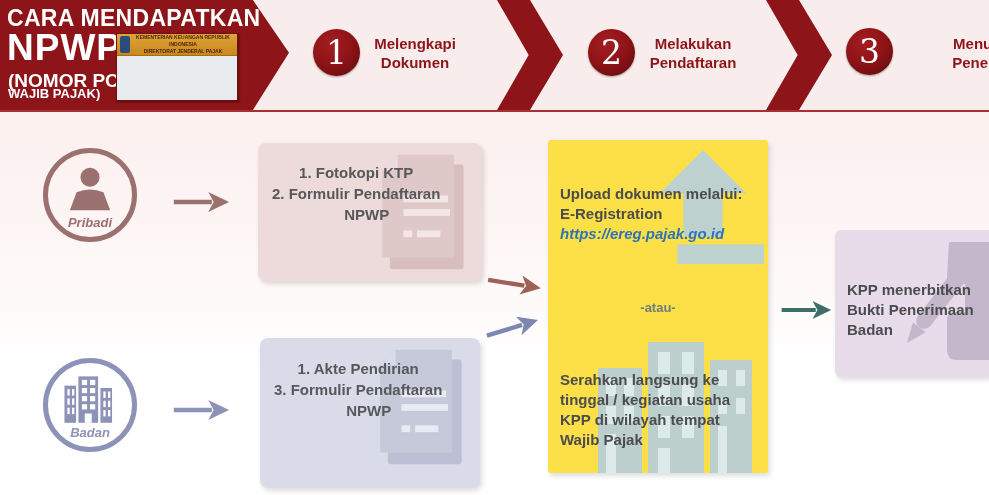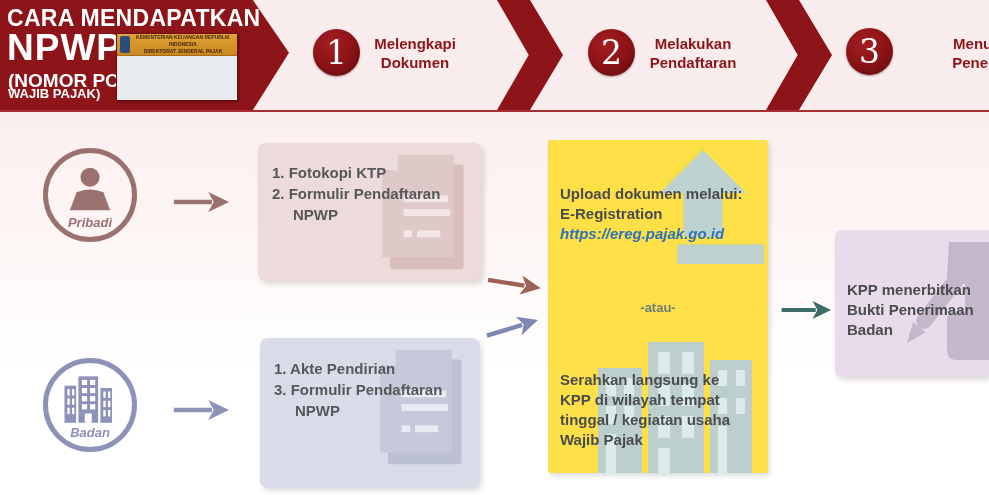--- a/index.html
+++ b/index.html
@@ -45,21 +45,21 @@
   .entity-label { position:absolute; left:0; bottom:7px; width:100%; text-align:center;
       font-size:13px; font-weight:bold; font-style:italic; }
 
   .arrow { position:absolute; width:58px; height:24px; }
   .arr-pribadi { left:172px; top:190px; color:#9b7170; }
   .arr-badan   { left:172px; top:398px; color:#8d92b8; }
   .arr-conv-top { left:486px; top:272px; width:56px; color:#9c6256; transform:rotate(9deg); }
   .arr-conv-bot { left:484px; top:316px; width:56px; color:#7d87b1; transform:rotate(-17deg); }
   .arr-result  { left:780px; top:298px; width:52px; color:#3d6f68; }
 
-  .req-box { position:absolute; border-radius:8px; box-shadow:2px 3px 5px rgba(110,90,90,.22); overflow:hidden; }
+  .req-box { position:absolute; border-radius:8px; box-shadow:2px 3px 5px rgba(110,90,90,.22); overflow:hidden;text-align:center; }
   .box-pink { left:258px; top:143px; width:224px; height:138px; background:#ecdbda; }
   .box-blue { left:260px; top:338px; width:220px; height:150px; background:#d9dbe8; }
   .req-text { position:absolute; left:14px; font-size:15px; font-weight:bold; color:#57585a; line-height:21px; }
   .box-pink .req-text { top:19px; } .box-blue .req-text { top:20px; }
   .req-indent { padding-left:21px; }
   .doc-icon { position:absolute; right:4px; top:6px; }
 
   .box-teal { position:absolute; left:548px; top:140px; width:220px; height:333px; background:#fde047;
       border-radius:3px; box-shadow:2px 3px 5px rgba(90,110,105,.22); overflow:hidden; }
   .upload-icon { position:absolute; right:2px; top:4px; }
@@ -259,22 +259,22 @@
       </g>
     </svg>
     <div class="teal-text teal-upload">
       <div>Upload dokumen melalui:</div>
       <div>E-Registration</div>
       <div class="ereg-url">https://ereg.pajak.go.id</div>
     </div>
     <div class="atau">-atau-</div>
     <div class="teal-text teal-direct">
       <div>Serahkan langsung ke</div>
+      <div>tinggal / kegiatan usaha</div>
       <div>KPP di wilayah tempat</div>
-      <div>tinggal / kegiatan usaha</div>
       <div>Wajib Pajak</div>
     </div>
   </div>
 
   <div class="box-purple">
     <svg class="pen-icon" width="104" height="136" viewBox="0 0 104 136">
       <g fill="#c5b7cb">
         <path d="M56 6 h48 v118 h-40 q-10 0 -10 -10 v-30 q0 -8 8 -8 h10 v-28 h-10 q-8 0 -8 -8 z"></path>
         <g transform="rotate(38 46 66)">
           <rect x="38" y="6" width="16" height="92" rx="8"></rect>

